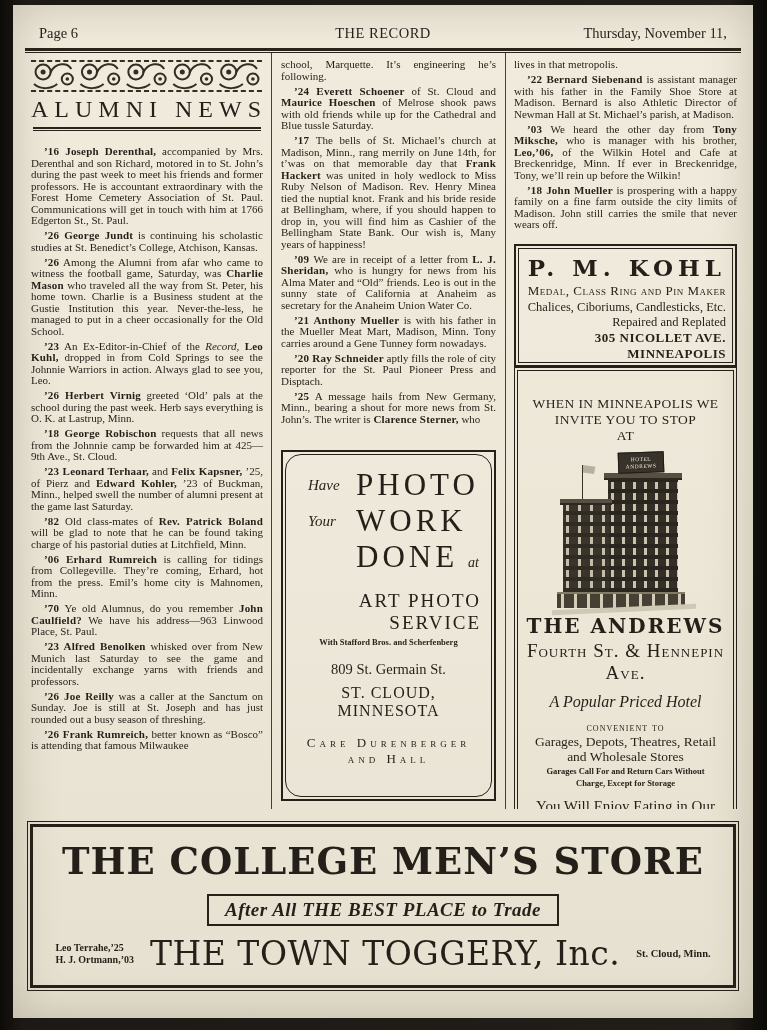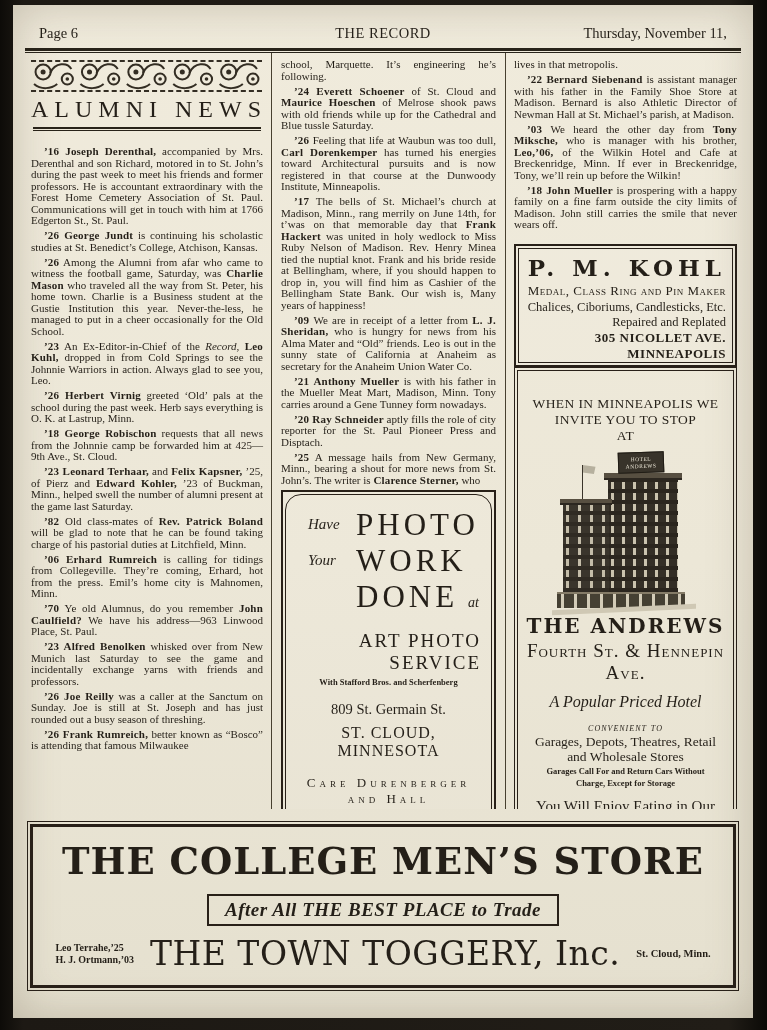--- a/index.html
+++ b/index.html
@@ -64,21 +64,21 @@
   .kohl-l2 { font-size:12.5px; margin-top:1px; }
   .kohl-l3 { font-size:12.5px; }
   .kohl-l4 { font-size:13px; font-weight:bold; letter-spacing:.5px; }
   
   .andrews-ad { margin-top:auto; }
   .andrews-ad .thin-i { padding:25px 8px 6px; text-align:center; }
   .aw-invite { font-size:13.5px; line-height:16px; letter-spacing:.4px; }
   .aw-name { font-family:"DejaVu Serif",serif; font-size:20px; font-weight:bold; letter-spacing:2px; margin-top:4px; }
   .aw-addr { font-variant:small-caps; font-size:19px; letter-spacing:1px; margin-top:2px; }
   .aw-tag { font-style:italic; font-size:16px; margin-top:9px; }
-  .aw-conv { font-variant:small-caps; font-size:11.5px; letter-spacing:1px; margin-top:10px;font-style:italic; }
+  .aw-conv { font-variant:small-caps; font-size:11.5px; letter-spacing:1px; margin-top:10px; }
   .aw-list { font-size:13.5px; line-height:15px; margin-top:1px; }
   .aw-note { font-size:8.5px; font-weight:bold; line-height:10px; margin-top:2px; }
   .aw-eat { font-size:15px; line-height:18px; margin-top:9px; }
   .aw-foot { display:flex; justify-content:space-between; padding:10px 8px 4px; font-variant:small-caps; text-align:left; }
   .aw-mgr-name { font-size:13.5px; }
   .aw-tel1 { font-size:13.5px; }
   
   .hotel { position:relative; width:148px; height:158px; margin:8px auto 0; }
   .hotel>div { position:absolute; }
   .h-flagpole { left:30px; top:13px; width:1.5px; height:34px; background:#3a342a; }
@@ -191,21 +191,20 @@
           <p class="para"><b>’23 Alfred Benolken</b><span> whisked over from New Munich last Saturday to see the game and incidentally exchange yarns with friends and professors.</span></p>
           <p class="para"><b>’26 Joe Reilly</b><span> was a caller at the Sanctum on Sunday. Joe is still at St. Joseph and has just rounded out a busy season of threshing.</span></p>
           <p class="para"><b>’26 Frank Rumreich,</b><span> better known as “Bosco” is attending that famous Milwaukee</span></p>
         </div>
     </section>
 
     <section class="col col-mid">
       <div>
           <p class="para cont"><span>school, Marquette. It’s engineering he’s following.</span></p>
           <p class="para"><b>’24 Everett Schoener</b><span> of St. Cloud and </span><b>Maurice Hoeschen</b><span> of Melrose shook paws with old friends while up for the Cathedral and Blue tussle Saturday.</span></p>
-          <p class="para"><b>’26</b><span> Feeling that life at Waubun was too dull, </span><b>Carl Dorenkemper</b><span> has turned his energies toward Architectural pursuits and is now registered in that course at the Dunwoody Institute, Minneapolis.</span></p>
           <p class="para"><b>’17</b><span> The bells of St. Michael’s church at Madison, Minn., rang merrily on June 14th, for t’was on that memorable day that </span><b>Frank Hackert</b><span> was united in holy wedlock to Miss Ruby Nelson of Madison. Rev. Henry Minea tied the nuptial knot. Frank and his bride reside at Bellingham, where, if you should happen to drop in, you will find him as Cashier of the Bellingham State Bank. Our wish is, Many years of happiness!</span></p>
           <p class="para"><b>’09</b><span> We are in receipt of a letter from </span><b>L. J. Sheridan,</b><span> who is hungry for news from his Alma Mater and “Old” friends. Leo is out in the sunny state of California at Anaheim as secretary for the Anaheim Union Water Co.</span></p>
           <p class="para"><b>’21 Anthony Mueller</b><span> is with his father in the Mueller Meat Mart, Madison, Minn. Tony carries around a Gene Tunney form nowadays.</span></p>
           <p class="para"><b>’20 Ray Schneider</b><span> aptly fills the role of city reporter for the St. Paul Pioneer Press and Disptach.</span></p>
           <p class="para"><b>’25</b><span> A message hails from New Germany, Minn., bearing a shout for more news from St. John’s. The writer is </span><b>Clarence Sterner,</b><span> who</span></p>
         </div>
 
       <div class="photo-ad dbl">
         <div class="dbl-i">
           <div class="pa-line">

